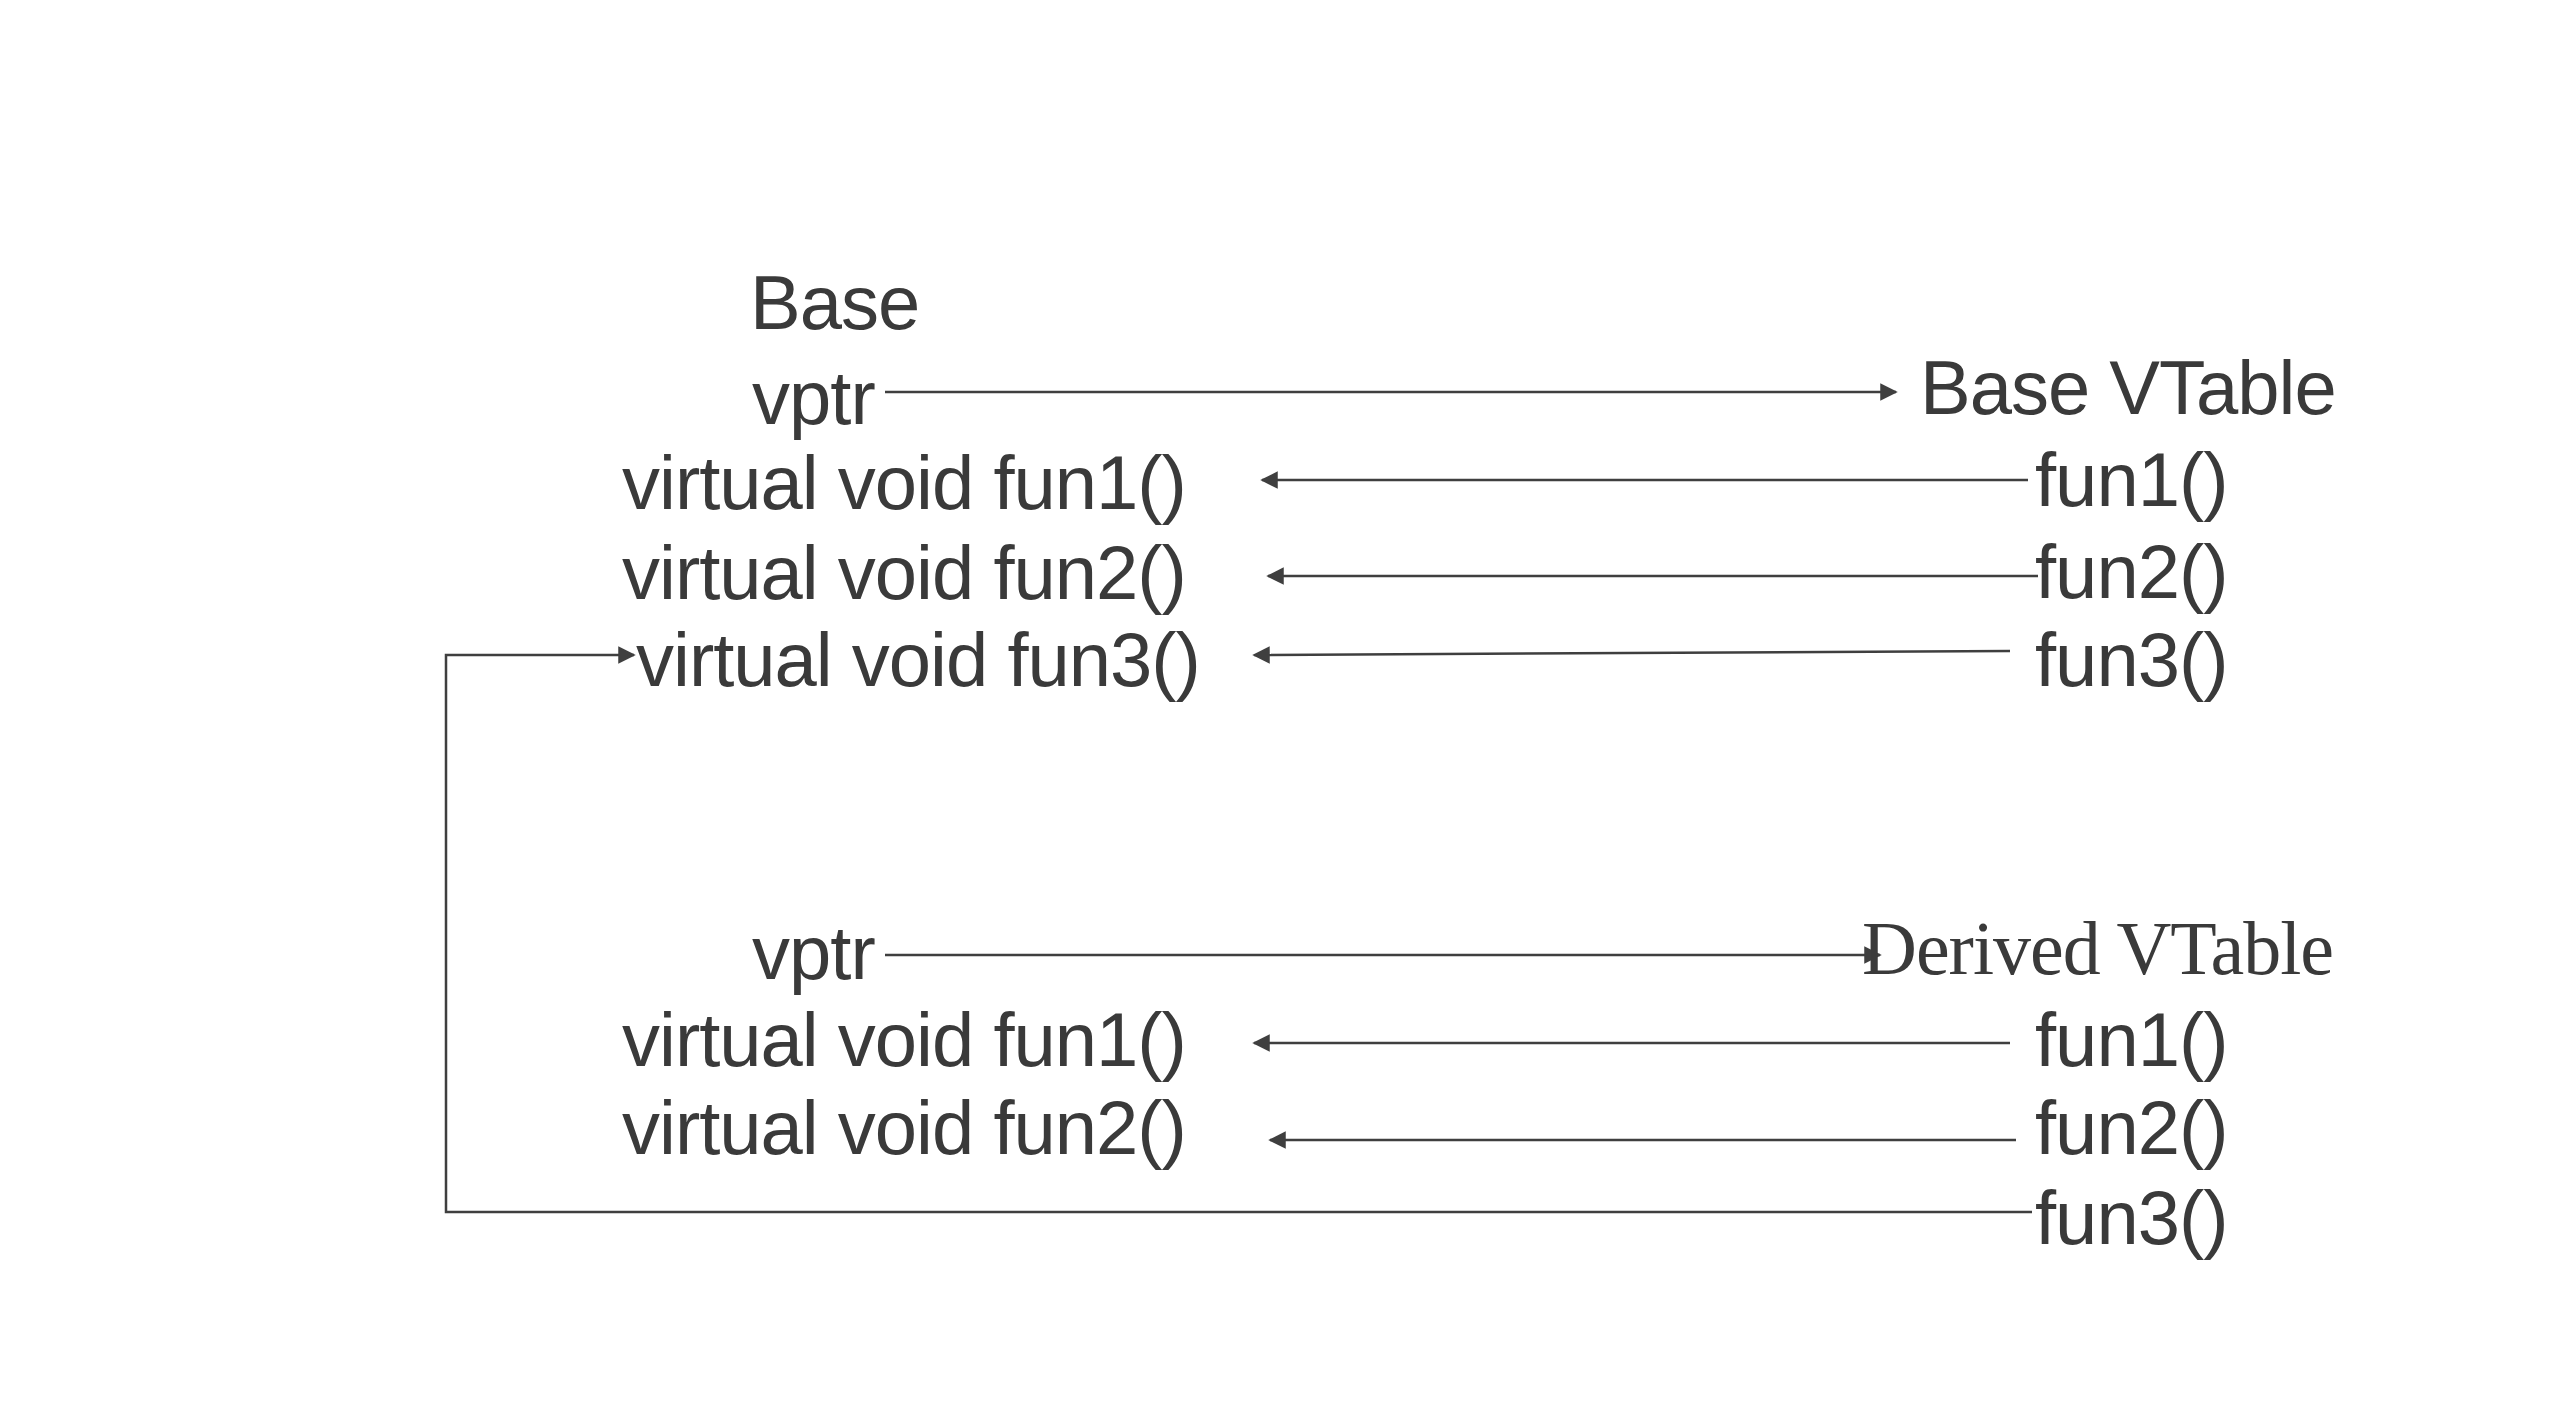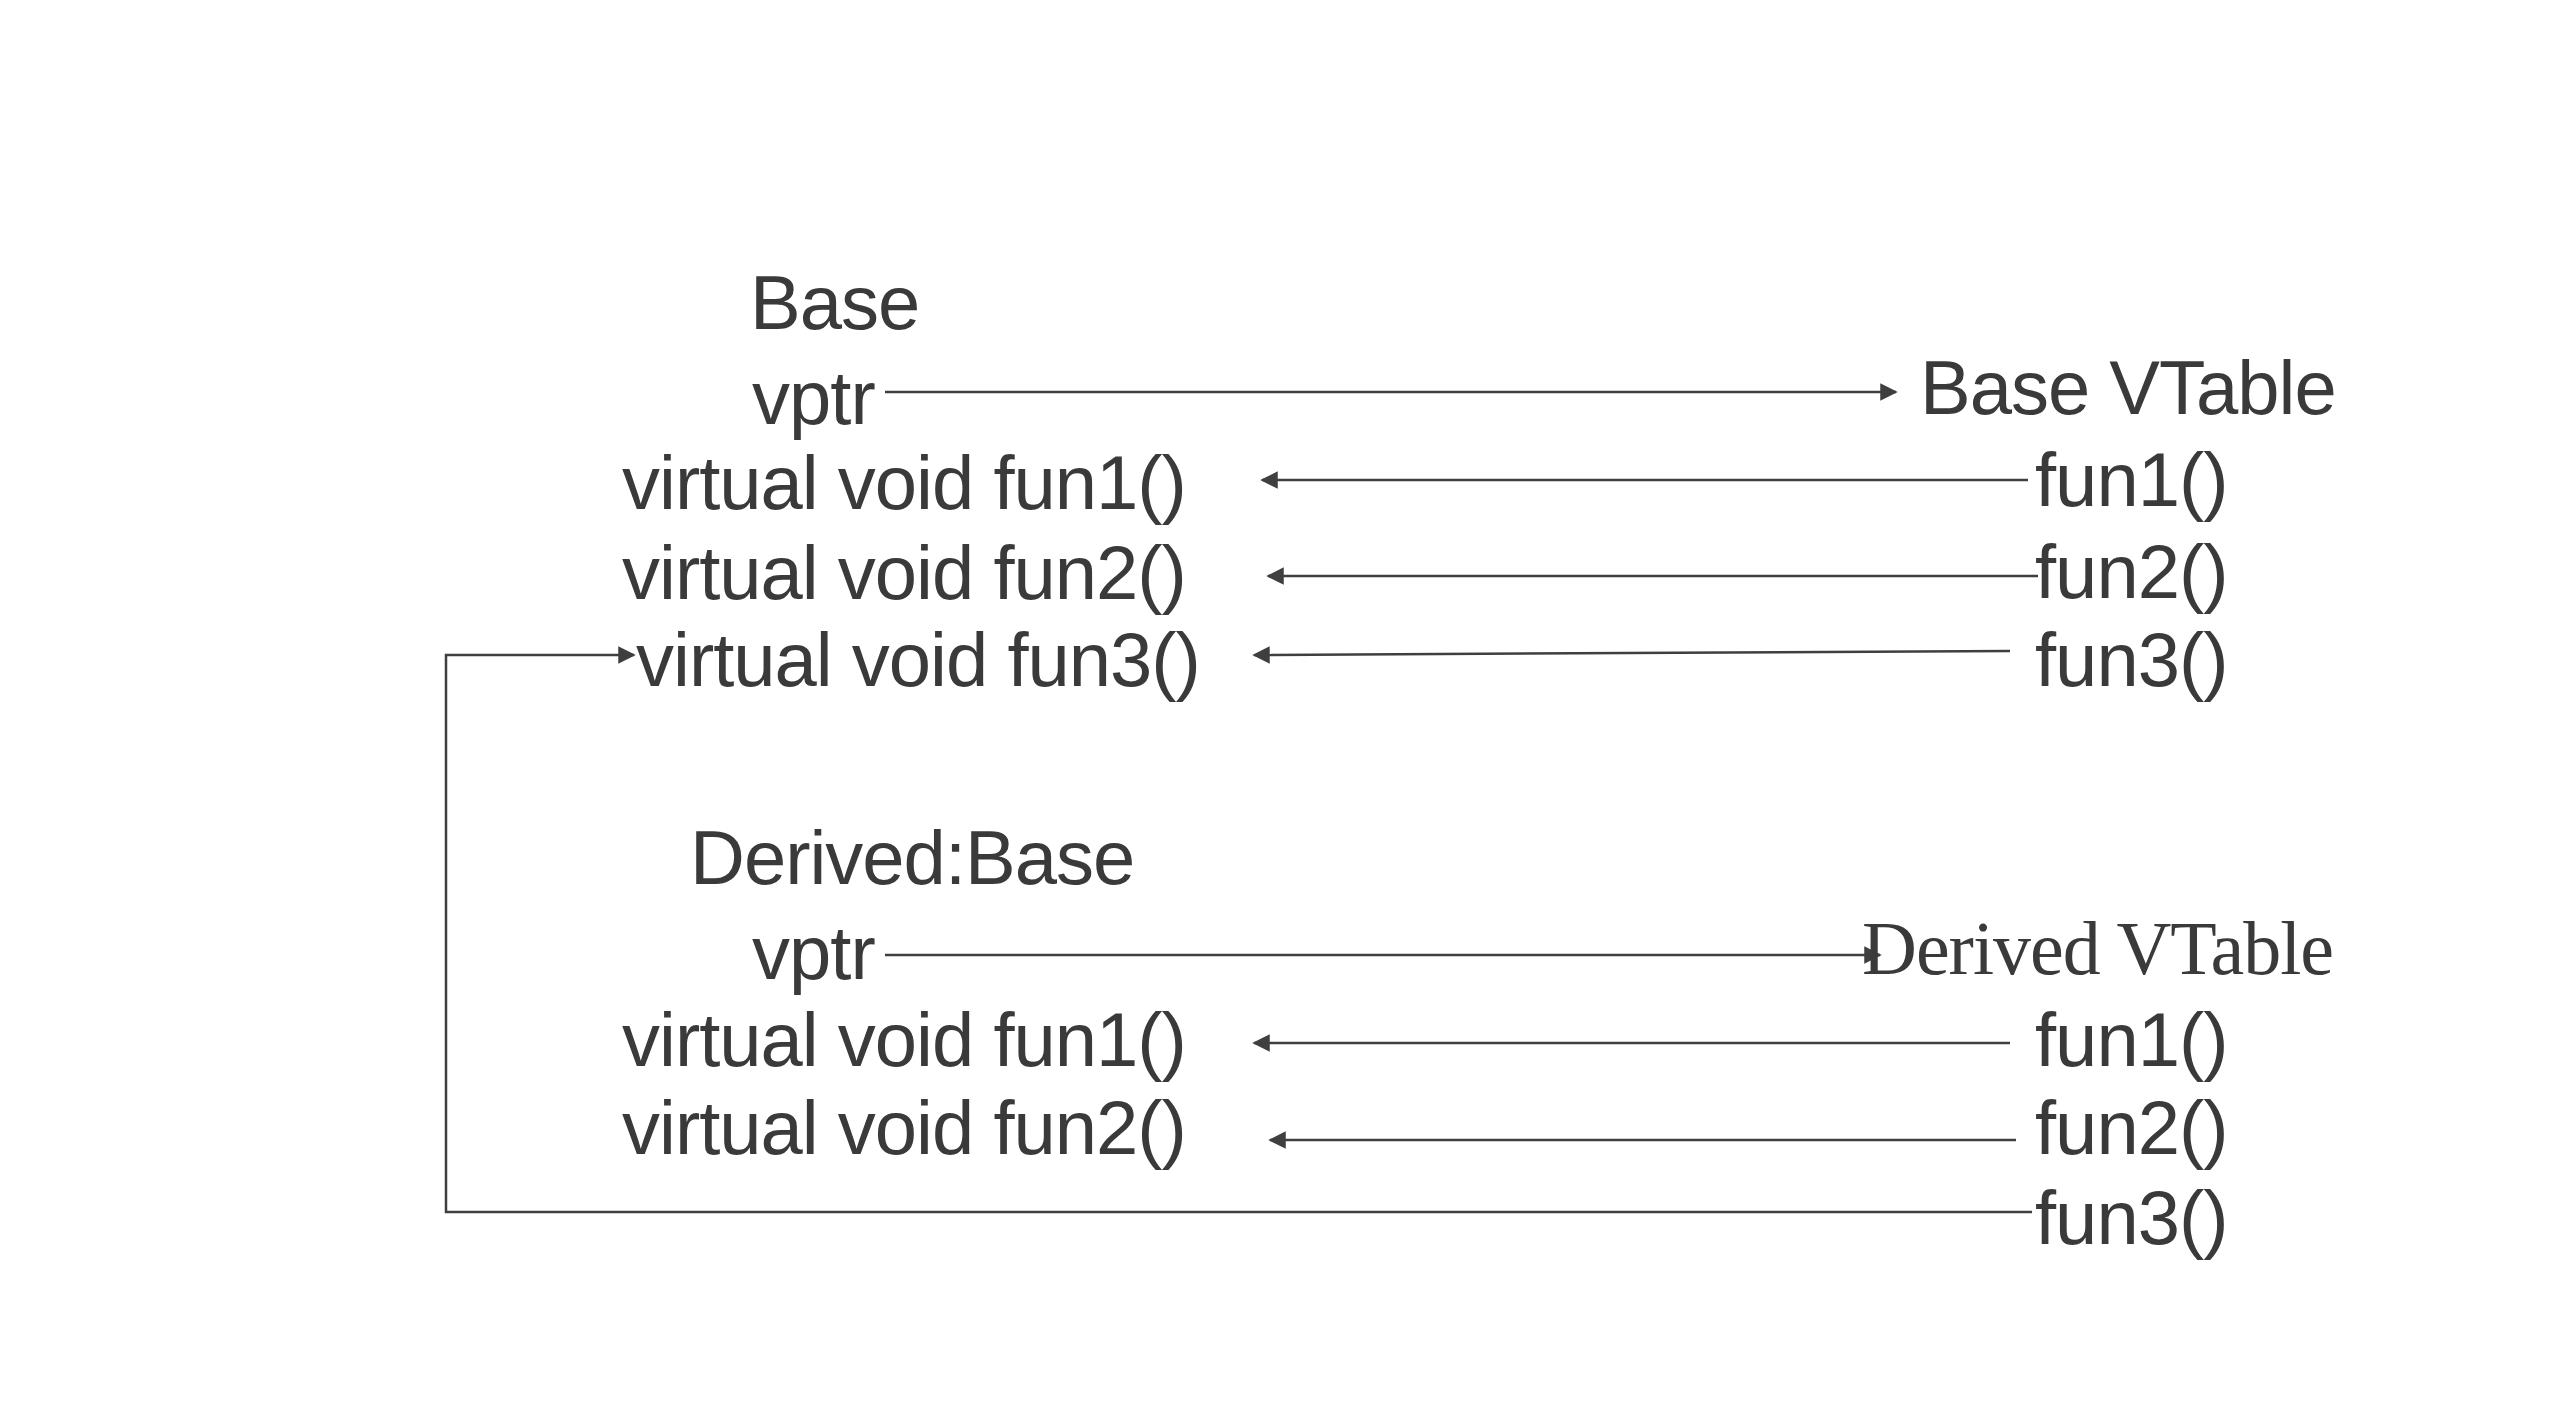--- a/index.html
+++ b/index.html
@@ -60,21 +60,20 @@
   <div class="t" style="left:752px;  top:353px;">vptr</div>
   <div class="t" style="left:622px;  top:438px;">virtual void fun1()</div>
   <div class="t" style="left:622px;  top:528px;">virtual void fun2()</div>
   <div class="t" style="left:588px;  top:615px;margin-left:48px;">virtual void fun3()</div>
 
   <div class="t" style="left:1920px; top:343px;">Base VTable</div>
   <div class="t" style="left:2035px; top:435px;">fun1()</div>
   <div class="t" style="left:2035px; top:527px;">fun2()</div>
   <div class="t" style="left:2035px; top:615px;">fun3()</div>
 
-  <div class="t" style="left:690px;  top:813px;">Derived:Base</div>
   <div class="t" style="left:752px;  top:908px;">vptr</div>
   <div class="t" style="left:622px;  top:995px;">virtual void fun1()</div>
   <div class="t" style="left:622px;  top:1083px;">virtual void fun2()</div>
 
   <div class="t" style="left:1862px; top:903px;font-family:Liberation Serif, serif;">Derived VTable</div>
   <div class="t" style="left:2035px; top:995px;">fun1()</div>
   <div class="t" style="left:2035px; top:1083px;">fun2()</div>
   <div class="t" style="left:2035px; top:1173px;">fun3()</div>
 
 </div>

